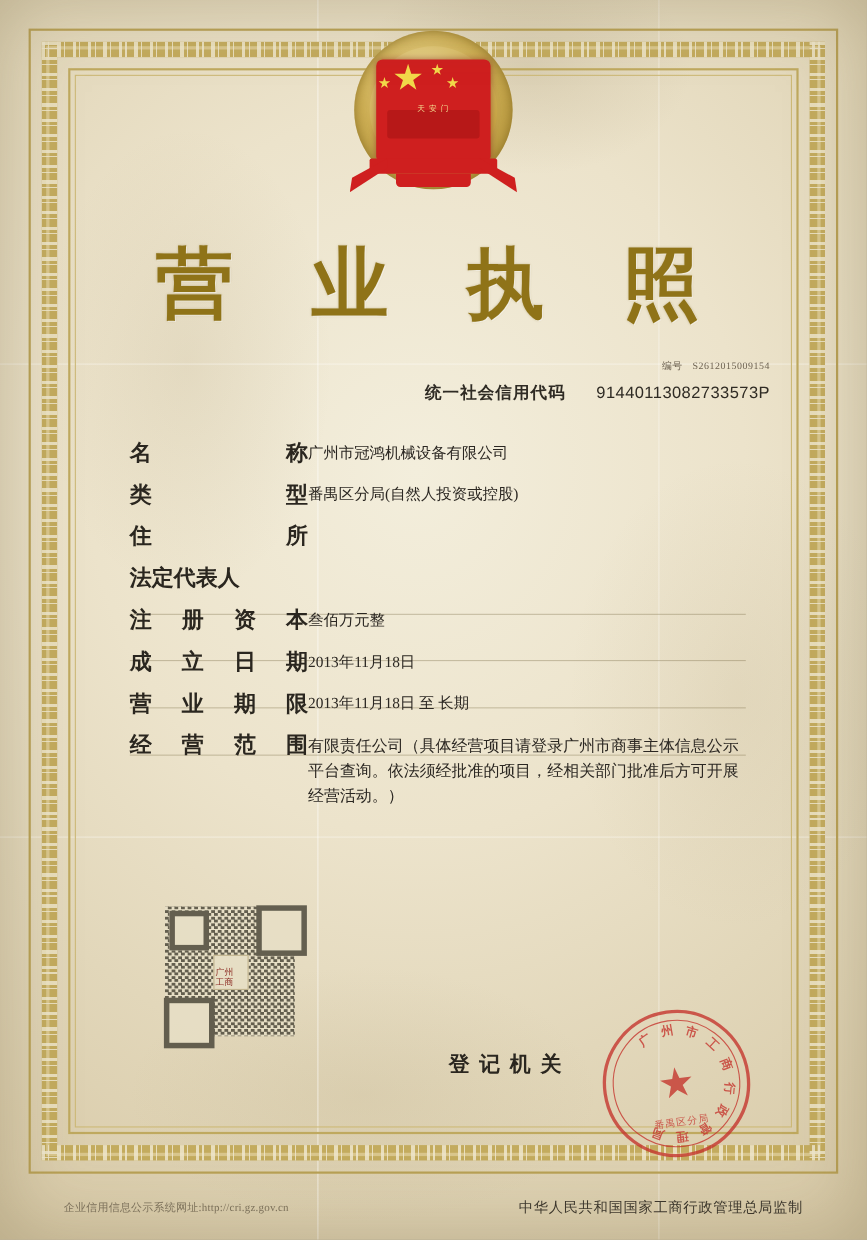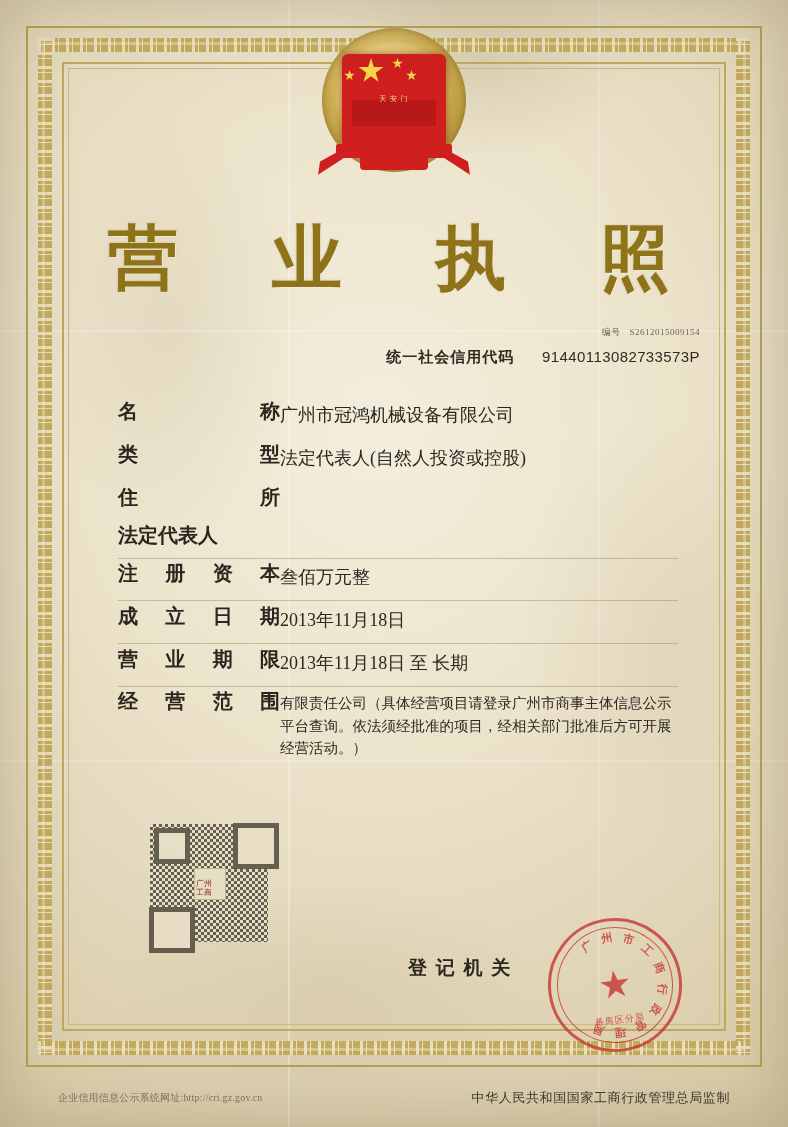--- a/index.html
+++ b/index.html
@@ -198,21 +198,21 @@
   }
   .emblem .wheat-l { left: 4px; clip-path: polygon(100% 0, 100% 20%, 0 70%, 6% 40%); }
   .emblem .wheat-r { right: 4px; clip-path: polygon(0 0, 0 20%, 100% 70%, 94% 40%); }
 
   
   .title {
     position: absolute;
     top: 212px;
     left: 0; right: 0;
     text-align: center;
-    font-family: Liberation Mono, monospace;
+    font-family: Liberation Sans, sans-serif;
     font-size: 70px;
     font-weight: bold;
     letter-spacing: 26px;
     color: #8f7318;
     text-shadow: 1px 1px 0 rgba(255,255,255,.5), 0 0 2px rgba(120,95,20,.4);
     padding-left: 16px;
   }
 
   .serial {
     position: absolute;
@@ -259,21 +259,21 @@
     font-size: 20px;
     font-weight: bold;
     color: #2a261f;
     letter-spacing: 0px;
     display: flex;
     justify-content: space-between;
   }
   .flabel.wide4 { letter-spacing: 0; }
   .fvalue {
     flex: 1;
-    font-size: 18px;
+    font-size: 14px;
     color: #2b2722;
     line-height: 1.55;
     padding-top: 4px;
   }
   .fvalue.small { font-size: 14.5px; }
   .rule {
     position: absolute;
     left: 118px;
     right: 110px;
     height: 1px;
@@ -486,21 +486,21 @@
         <span>称</span>
       </div>
       <div class="fvalue">广州市冠鸿机械设备有限公司</div>
     </div>
 
     <div class="field">
       <div class="flabel">
         <span>类</span>
         <span>型</span>
       </div>
-      <div class="fvalue">法定代表人(自然人投资或控股)</div>
+      <div class="fvalue">番禺区分局(自然人投资或控股)</div>
     </div>
 
     <div class="field">
       <div class="flabel">
         <span>住</span>
         <span>所</span>
       </div>
     </div>
 
     <div class="field">

